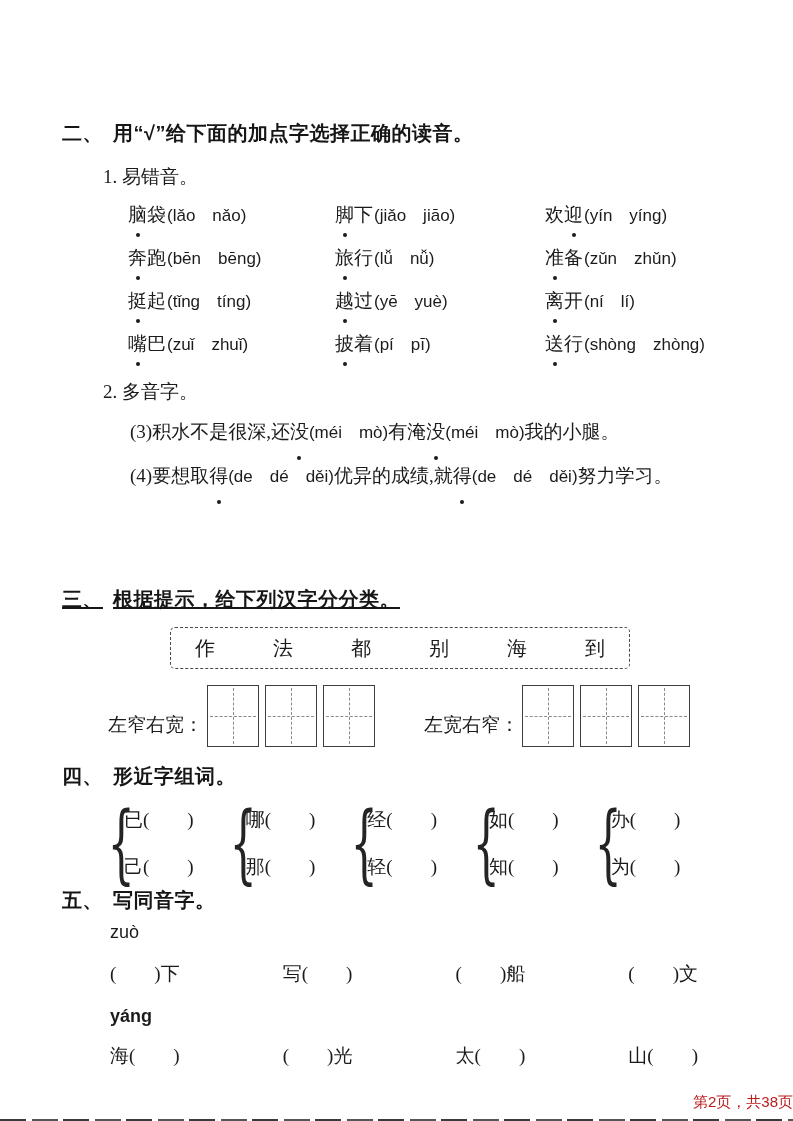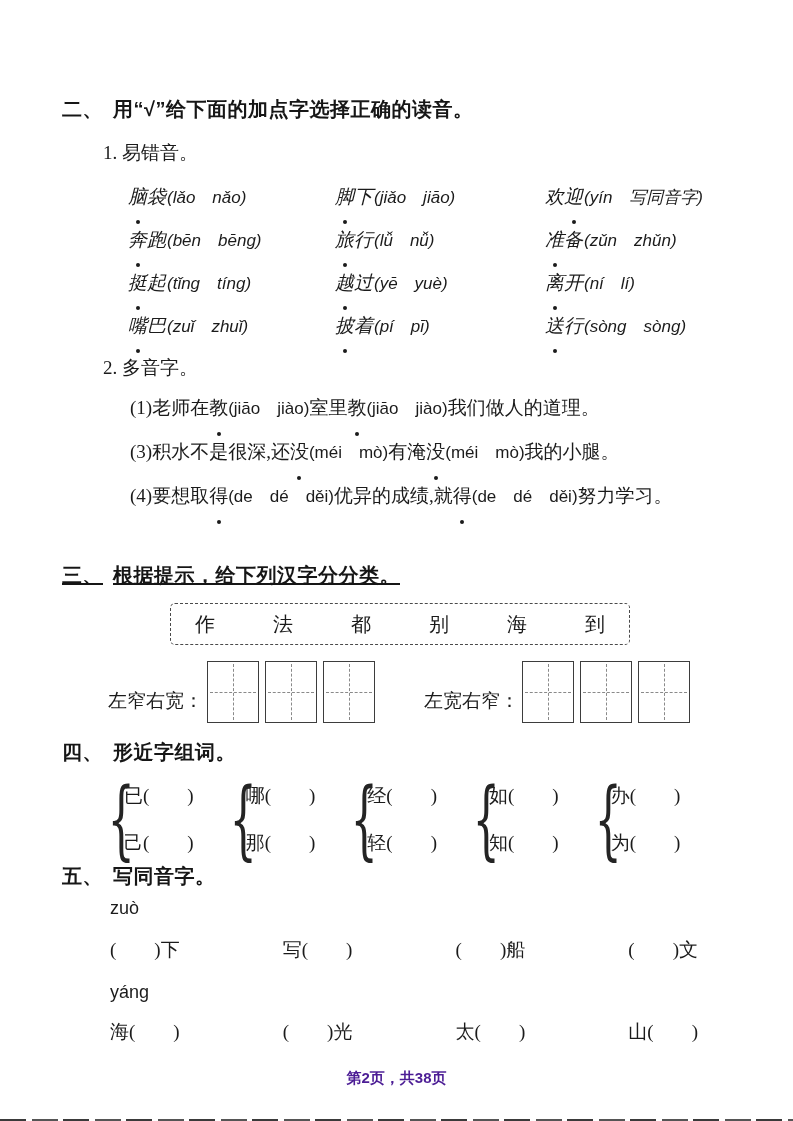--- a/index.html
+++ b/index.html
@@ -5,21 +5,21 @@
   html,body{margin:0;padding:0;background:#e9e9e9;}
   .page{
     position:relative;
     width:793px;height:1121px;
     margin:0 auto;
     background:#ffffff;
     color:#1b1b1b;
     font-family:"Liberation Serif", serif;
     overflow:hidden;
   }
-  .abs{position:absolute;}
+  .abs{position:absolute;margin-top:24px;}
   .sec-header{
     font-family:"Liberation Sans", sans-serif;
     font-weight:700;font-size:20px;color:#161616;
     letter-spacing:0.5px;white-space:nowrap;
   }
   .sec-header .sec-num{margin-right:10px;}
   .sub-label{font-size:19px;white-space:nowrap;}
   .cn{font-size:19px;}
   .py{
     font-family:"Liberation Sans", sans-serif;
@@ -27,21 +27,21 @@
   }
   .dotted{position:relative;display:inline-block;}
   .dotted::after{
     content:'';position:absolute;left:50%;margin-left:-2px;bottom:-6px;
     width:4px;height:4px;border-radius:50%;background:#1b1b1b;
   }
   
   .word-grid{
     display:grid;grid-template-columns:207px 210px auto;
   }
-  .word-cell{height:43px;line-height:43px;white-space:nowrap;font-style:italic;}
+  .word-cell{height:43px;line-height:32px;white-space:nowrap;}
   .word-cell .py{margin-left:1px;}
   
   .sentence{height:44px;line-height:44px;white-space:nowrap;}
   
   .char-box{
     width:460px;height:42px;
     border:1.5px dashed #4a4a4a;border-radius:5px;
     display:flex;align-items:center;justify-content:space-between;
     padding:0 24px;box-sizing:border-box;
   }
@@ -74,58 +74,57 @@
     width:600px;
     font-family:"Liberation Sans", sans-serif;font-size:18px;
   }
   .homophone-row{
     width:588px;display:flex;justify-content:space-between;
     height:36px;line-height:36px;
   }
   .hitem{white-space:nowrap;}
   
   .footer{
-    width:793px;text-align:center;
-    font-family:"Liberation Sans", sans-serif;font-size:15px;color:#4c1d95;font-weight:bold;
+    width:793px;text-align:right;
+    font-family:"Liberation Sans", sans-serif;font-size:15px;color:#b91c1c;
   }
   .scan-edge{
     left:0;bottom:0;width:793px;height:2px;
     background:repeating-linear-gradient(90deg,#3a3a3a 0 26px,transparent 26px 32px,#555 32px 58px,transparent 58px 63px);
   }
 </style>
 </head>
 <body>
 
 <div class="page">
 
   <div class="abs sec-header" style="left:62px;top:96px;">
     <span class="sec-num">二、</span><span>用“√”给下面的加点字选择正确的读音。</span>
   </div>
 
   <div class="abs sub-label" style="left:103px;top:140px;">1. 易错音。</div>
 
   <div class="abs word-grid" style="left:128px;top:175px;">
       <div class="word-cell"><span class="cn dotted">脑</span><span class="cn">袋</span><span class="py">(lǎo　nǎo)</span></div>
       <div class="word-cell"><span class="cn dotted">脚</span><span class="cn">下</span><span class="py">(jiǎo　jiāo)</span></div>
-      <div class="word-cell"><span class="cn">欢</span><span class="cn dotted">迎</span><span class="py">(yín　写同音字)</span></div>
+      <div class="word-cell"><span class="cn">欢</span><span class="cn dotted">迎</span><span class="py">(yín　yíng)</span></div>
       <div class="word-cell"><span class="cn dotted">奔</span><span class="cn">跑</span><span class="py">(bēn　bēng)</span></div>
       <div class="word-cell"><span class="cn dotted">旅</span><span class="cn">行</span><span class="py">(lǚ　nǚ)</span></div>
       <div class="word-cell"><span class="cn dotted">准</span><span class="cn">备</span><span class="py">(zǔn　zhǔn)</span></div>
       <div class="word-cell"><span class="cn dotted">挺</span><span class="cn">起</span><span class="py">(tǐng　tíng)</span></div>
       <div class="word-cell"><span class="cn dotted">越</span><span class="cn">过</span><span class="py">(yē　yuè)</span></div>
       <div class="word-cell"><span class="cn dotted">离</span><span class="cn">开</span><span class="py">(ní　lí)</span></div>
       <div class="word-cell"><span class="cn dotted">嘴</span><span class="cn">巴</span><span class="py">(zuǐ　zhuǐ)</span></div>
       <div class="word-cell"><span class="cn dotted">披</span><span class="cn">着</span><span class="py">(pí　pī)</span></div>
-      <div class="word-cell"><span class="cn dotted">送</span><span class="cn">行</span><span class="py">(sòng　sòng)</span></div>
+      <div class="word-cell"><span class="cn dotted">送</span><span class="cn">行</span><span class="py">(shòng　zhòng)</span></div>
     </div>
 
   <div class="abs sub-label" style="left:103px;top:355px;">2. 多音字。</div>
 
   <div class="abs" style="left:130px;top:386px;">
-      <div class="sentence"><span class="cn">(1)老师在</span><span class="cn dotted">教</span><span class="py">(jiāo　jiào)</span><span class="cn">室里</span><span class="cn dotted">教</span><span class="py">(jiāo　jiào)</span><span class="cn">我们做人的道理。</span></div>
       <div class="sentence"><span class="cn">(3)积水不是很深,还</span><span class="cn dotted">没</span><span class="py">(méi　mò)</span><span class="cn">有淹</span><span class="cn dotted">没</span><span class="py">(méi　mò)</span><span class="cn">我的小腿。</span></div>
       <div class="sentence"><span class="cn">(4)要想取</span><span class="cn dotted">得</span><span class="py">(de　dé　děi)</span><span class="cn">优异的成绩,就</span><span class="cn dotted">得</span><span class="py">(de　dé　děi)</span><span class="cn">努力学习。</span></div>
     </div>
 
   <div class="abs sec-header" style="left:62px;top:562px;text-decoration:underline;">
     <span class="sec-num">三、</span><span>根据提示，给下列汉字分分类。</span>
   </div>
 
   <div class="abs char-box" style="left:170px;top:603px;">
       <span class="cn boxchar">作</span>
@@ -196,21 +195,21 @@
   </div>
 
   <div class="abs pinyin-center" style="left:110px;top:898px;">zuò</div>
   <div class="abs homophone-row" style="left:110px;top:932px;">
       <span class="cn hitem">(　　)下</span>
       <span class="cn hitem">写(　　)</span>
       <span class="cn hitem">(　　)船</span>
       <span class="cn hitem">(　　)文</span>
     </div>
 
-  <div class="abs pinyin-center" style="left:110px;top:982px;">yáng</div>
+  <div class="abs pinyin-center" style="left:110px;top:982px;font-weight:bold;">yáng</div>
   <div class="abs homophone-row" style="left:110px;top:1014px;">
       <span class="cn hitem">海(　　)</span>
       <span class="cn hitem">(　　)光</span>
       <span class="cn hitem">太(　　)</span>
       <span class="cn hitem">山(　　)</span>
     </div>
 
   <div class="abs footer" style="left:0;top:1069px;">第2页，共38页</div>
 
   <div class="abs scan-edge"></div>

